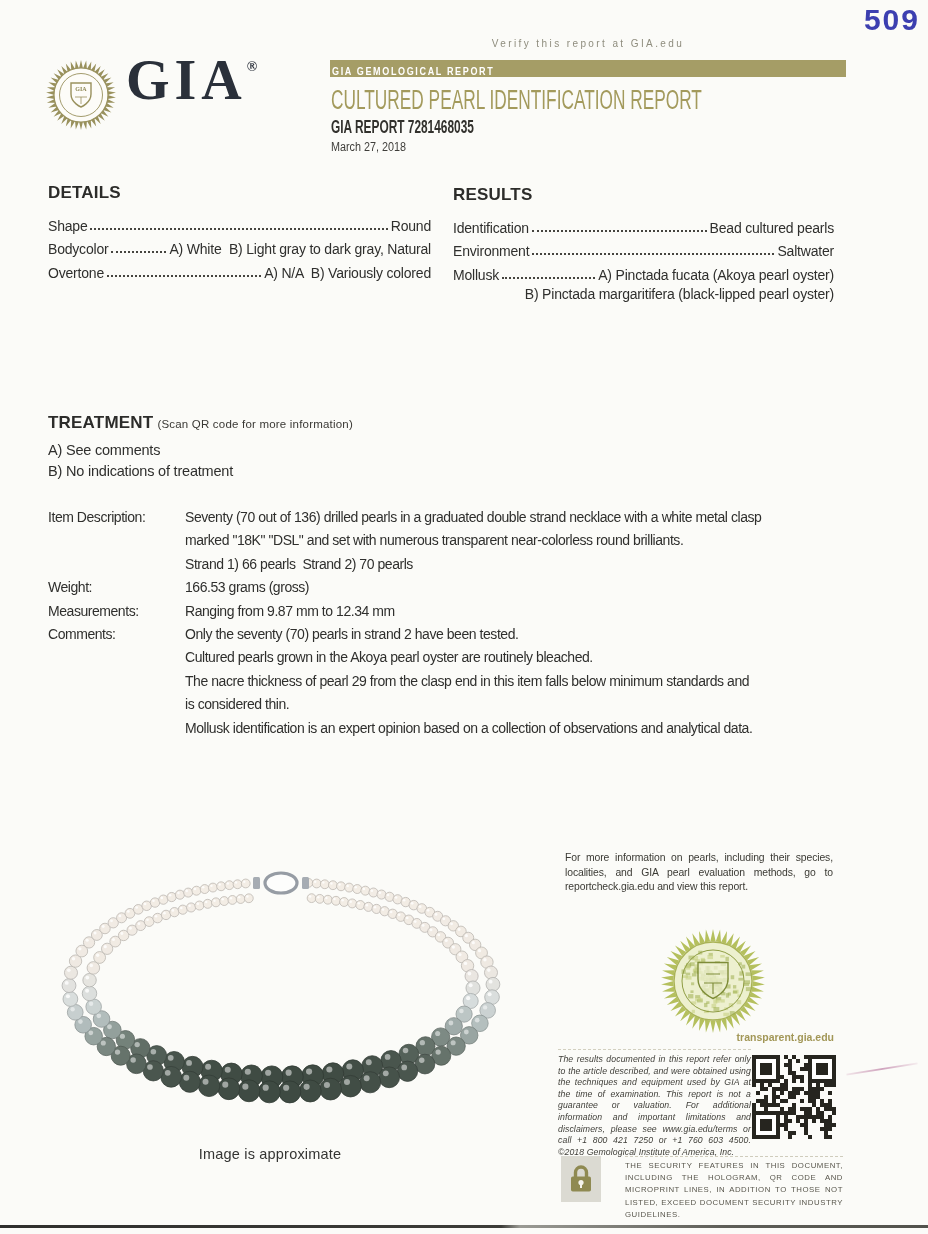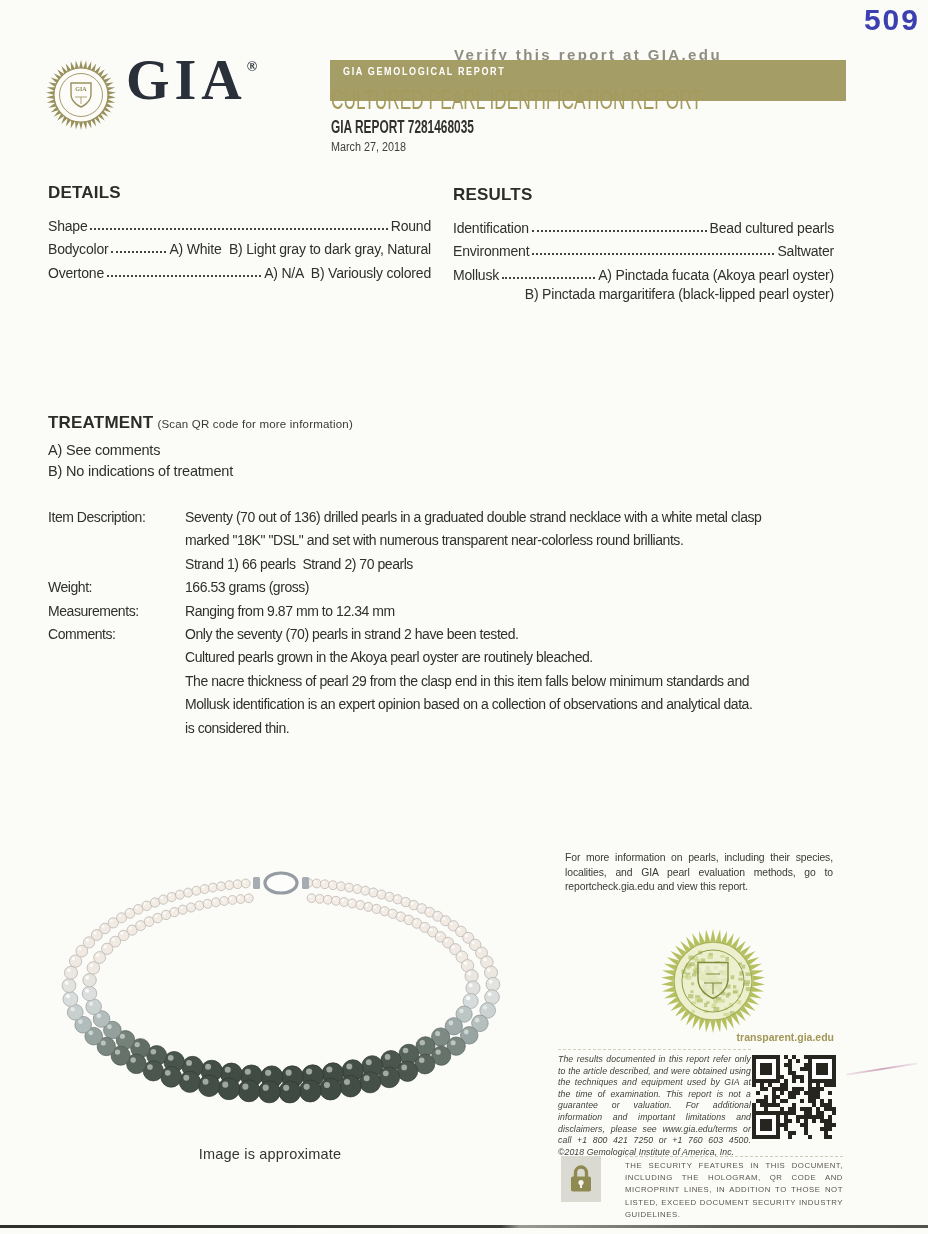--- a/index.html
+++ b/index.html
@@ -4,29 +4,29 @@
 <style>
   html,body{margin:0;padding:0;}
   body{
     width:928px;height:1234px;position:relative;overflow:hidden;
     background:#fbfbf8;color:#2f2f2d;
     font-family:"Liberation Sans",sans-serif;
   }
   .abs{position:absolute;}
   
   #lot-number{top:3px;right:8px;font-size:30px;font-weight:bold;letter-spacing:2px;color:#3c3fb0;}
-  #verify-line{left:330px;top:46px;width:516px;text-align:center;font-size:15px;font-weight:bold;
+  #verify-line{left:330px;top:38px;width:516px;text-align:center;font-size:10px;font-weight:normal;
     letter-spacing:2.4px;color:#8f8d7e;white-space:nowrap;}
   
   #gia-logo{left:39px;top:56px;width:260px;height:95px;}
   #gia-logo-text{left:126px;top:48px;font-family:"Liberation Serif",serif;font-weight:bold;
     font-size:56px;letter-spacing:5px;color:#2a303a;}
   #gia-logo-text sup{font-size:14px;letter-spacing:0;vertical-align:28px;}
-  #banner{left:330px;top:60px;width:516px;height:41px;background:#a59d66;color:#fff;
-    font-size:11px;font-weight:bold;line-height:23px;box-sizing:border-box;padding-left:13px;}
+  #banner{left:330px;top:60px;width:516px;height:17px;background:#a59d66;color:#fff;
+    font-size:11px;font-weight:bold;line-height:23px;box-sizing:border-box;padding-left:2px;}
   #banner .squeeze{display:inline-block;letter-spacing:2px;transform:scaleX(.82);transform-origin:left;}
   #report-title{left:331px;top:85px;font-size:27px;color:#a39a5c;white-space:nowrap;
     transform:scaleX(.64);transform-origin:left;letter-spacing:0;}
   #report-number{left:331px;top:117px;font-size:18px;font-weight:bold;color:#32312d;white-space:nowrap;
     transform:scaleX(.66);transform-origin:left;}
   #report-date{left:331px;top:140px;font-size:12px;color:#3f3e3a;white-space:nowrap;
     transform:scaleX(.9);transform-origin:left;}
   
   .sec-head{font-size:17px;font-weight:bold;color:#2c2c2a;letter-spacing:.2px;}
   #details-sec{left:48px;top:183px;width:383px;}
@@ -163,22 +163,22 @@
       <div class="item-val">
         <div>Ranging from 9.87 mm to 12.34 mm</div>
       </div>
     </div>
     <div class="item-row">
       <div class="item-lbl">Comments:</div>
       <div class="item-val">
         <div>Only the seventy (70) pearls in strand 2 have been tested.</div>
         <div>Cultured pearls grown in the Akoya pearl oyster are routinely bleached.</div>
         <div>The nacre thickness of pearl 29 from the clasp end in this item falls below minimum standards and</div>
+        <div>is considered thin.</div>
         <div>Mollusk identification is an expert opinion based on a collection of observations and analytical data.</div>
-        <div>is considered thin.</div>
       </div>
     </div>
   </div>
 
 <svg class="abs" id="necklace-fig" viewBox="0 0 500 272">
     <circle cx="271.5890956699352" cy="48.14954449619357" r="4.407188460081306" fill="rgb(243,237,229)" stroke="rgb(190,185,179)" stroke-width="0.8"></circle>
     <circle cx="270.13472347810836" cy="46.47481288136267" r="1.2340127688227658" fill="#ffffff" opacity="0.8"></circle>
     <circle cx="279.73214047870516" cy="48.850292741375114" r="4.41366786418198" fill="rgb(243,237,229)" stroke="rgb(190,185,179)" stroke-width="0.8"></circle>
     <circle cx="278.27563008352513" cy="47.17309895298596" r="1.2358270019709547" fill="#ffffff" opacity="0.8"></circle>
     <circle cx="287.86443621946813" cy="49.72216799225177" r="4.423017661549261" fill="rgb(243,237,229)" stroke="rgb(190,185,179)" stroke-width="0.8"></circle>

